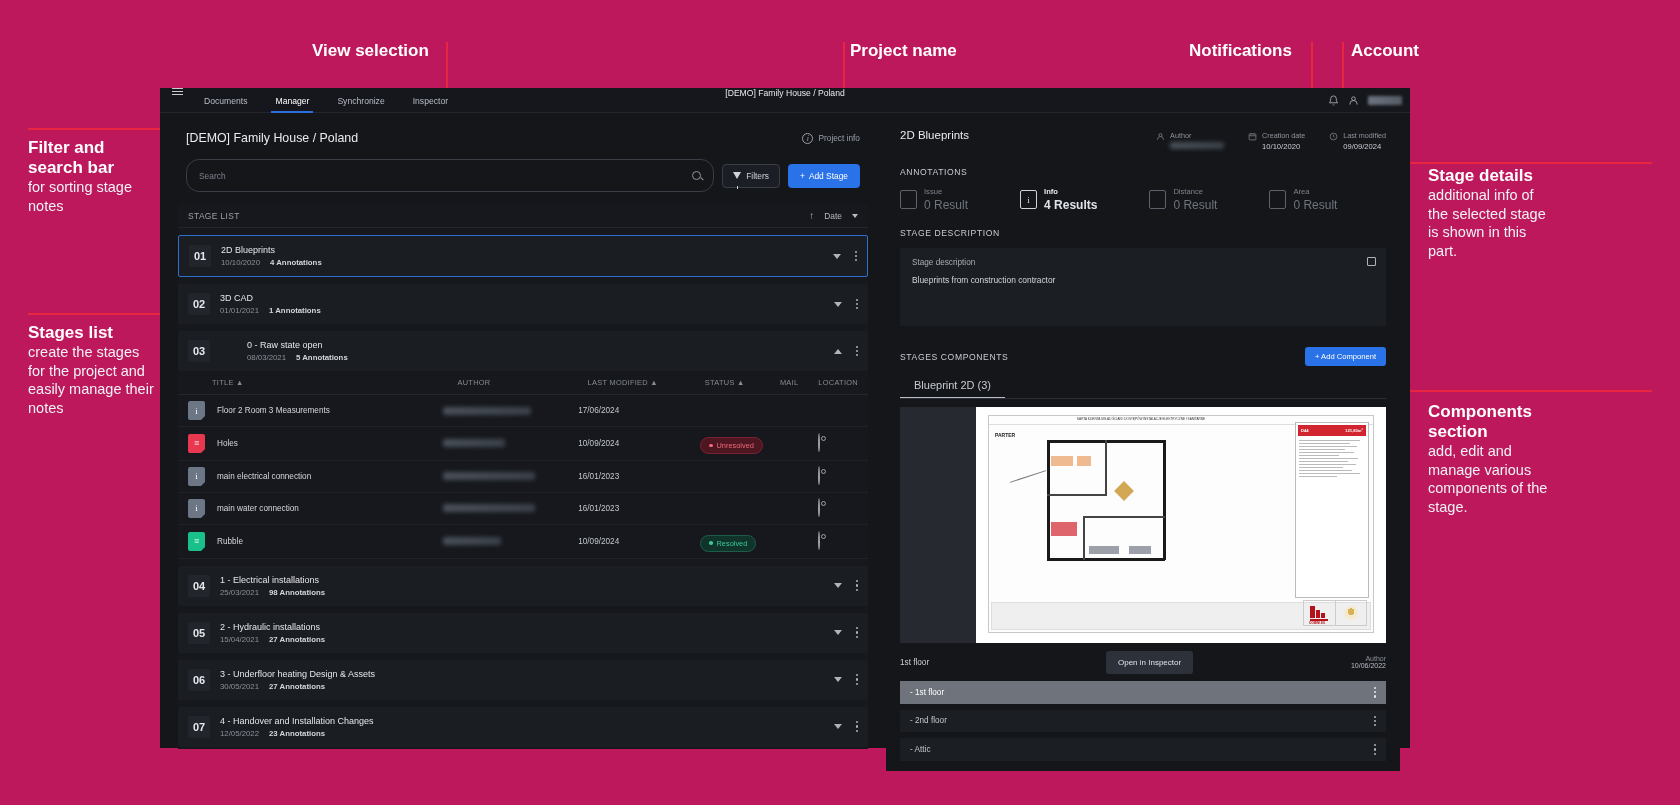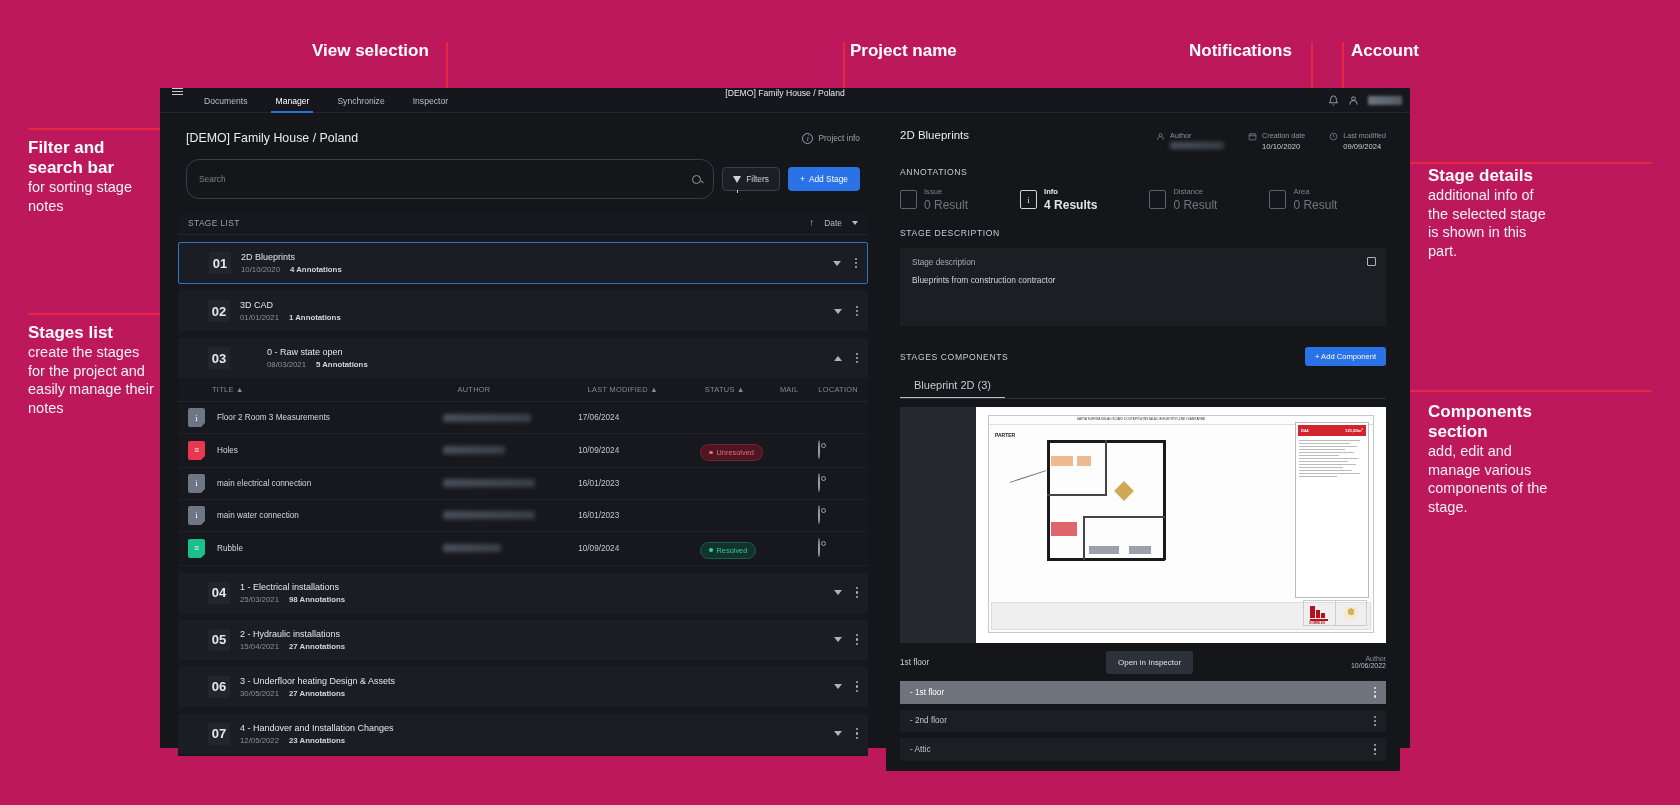--- a/index.html
+++ b/index.html
@@ -60,21 +60,21 @@
   .proj-head {
     background: #14161a; padding: 8px 8px 12px 8px;
   }
   .proj-title-row { display: flex; align-items: center; }
   .proj-title { font-size: 12.4px; color: #e9ebef; }
   .proj-info { margin-left: auto; display: flex; align-items: center; gap: 5px; color: #9aa0aa; font-size: 8.3px; }
   .circ-i { width: 11px; height: 11px; border: 1px solid #9aa0aa; border-radius: 50%; font-size: 8px; color:#9aa0aa;
             display:flex; align-items:center; justify-content:center; font-style: italic; font-family:"Liberation Serif",serif;}
   .search-row { display: flex; align-items: center; gap: 8px; margin-top: 14px; }
   .search-box {
-    flex: 1; height: 40px; border: 1px solid #393d46; border-radius: 13px; background: #14161a;
+    flex: 1; height: 33px; border: 1px solid #393d46; border-radius: 13px; background: #14161a;
     display: flex; align-items: center; padding: 0 12px;
   }
   .search-box input {
     flex:1; background: transparent; border: none; outline: none; color: #cfd3da; font-size: 8.4px;
     font-family: "Liberation Sans", sans-serif;
   }
   .search-box input::placeholder { color: #7b818b; }
   .mag { width: 9px; height: 9px; border: 1.2px solid #8f949d; border-radius: 50%; position: relative; }
   .mag::after { content:""; position:absolute; width:3.5px; height:1.2px; background:#8f949d; transform: rotate(45deg); right:-3px; bottom:0px; }
   .filters-btn {
@@ -101,21 +101,21 @@
   .stage-scroll { height: 521px; overflow: hidden; }
 
   .stage-row {
     display:flex; align-items:center; gap:10px; padding: 9px 10px;
     background: #1a1d22; margin-top: 7px; border-radius: 2px; position: relative;
   }
   .stage-row.selected { border: 1px solid #2f6fd0; background:#1a1d22; }
   .stage-row.expanded { border-radius: 2px 2px 0 0; margin-bottom: 0; gap: 37px; }
   .stage-num {
     width: 22px; height: 22px; background: #22252b; border-radius: 2px;
-    display:flex; align-items:center; justify-content:center; color:#e6e8ec; font-size:13px; font-weight:bold;margin-left:20px;
+    display:flex; align-items:center; justify-content:center; color:#e6e8ec; font-size:11px; font-weight:bold;
   }
   .stage-texts { display:flex; flex-direction:column; gap:3px; }
   .stage-name { font-size: 9px; color: #e4e6ea; }
   .stage-meta { font-size: 7.8px; color: #8b9099; display:flex; gap:10px; }
   .stage-meta b { color: #d3d7dd; font-weight: bold; }
   .row-actions { margin-left:auto; display:flex; align-items:center; gap:14px; }
   .chev-d { width:0;height:0;border-left:4px solid transparent;border-right:4px solid transparent;border-top:5px solid #aeb3bc;}
   .chev-u { width:0;height:0;border-left:4px solid transparent;border-right:4px solid transparent;border-bottom:5px solid #aeb3bc;}
   .kebab { display:flex; flex-direction:column; gap:2px; }
   .kebab i { width:2.2px;height:2.2px;background:#aeb3bc;border-radius:50%;display:block; }

